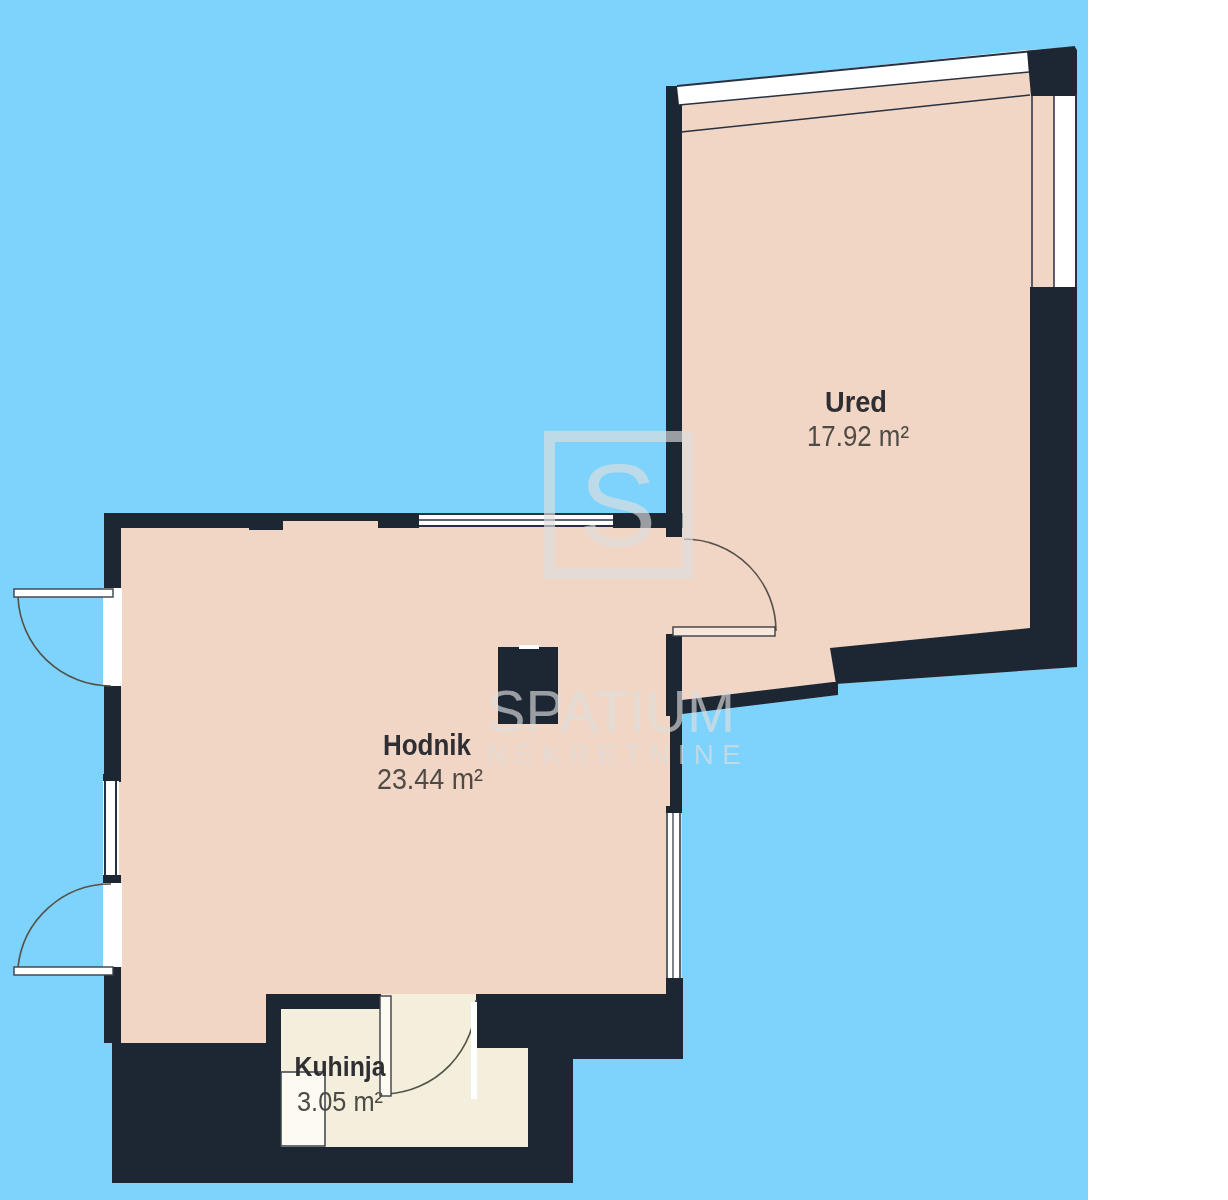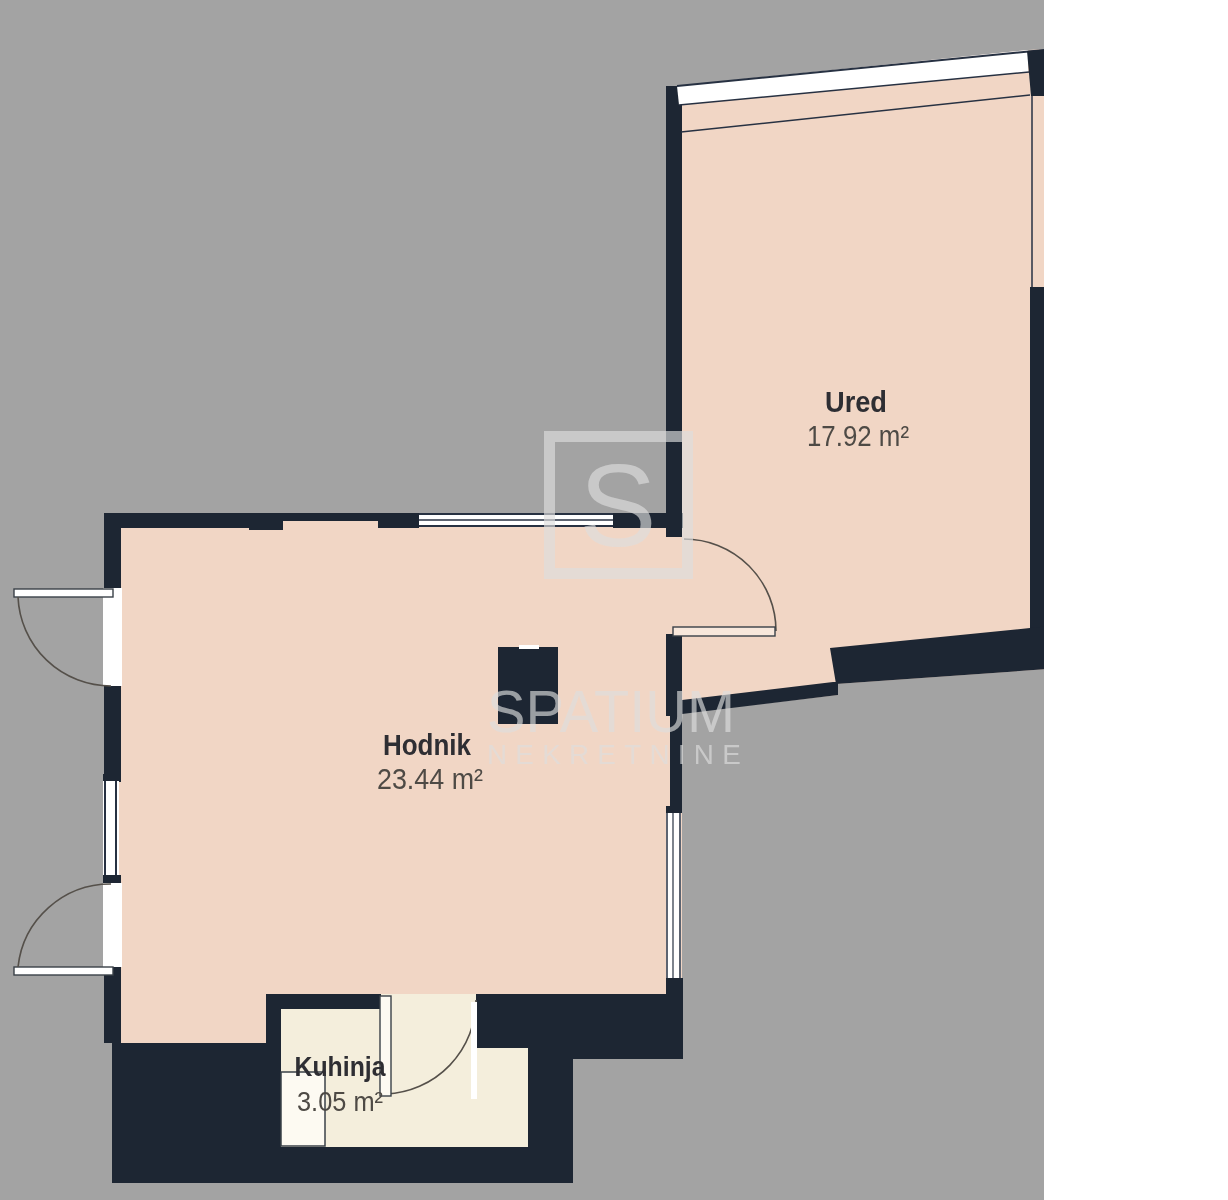--- a/index.html
+++ b/index.html
@@ -1,17 +1,17 @@
 <!DOCTYPE html>
 <html><head>
 <meta charset="utf-8">
 <style>
   html,body{margin:0;padding:0;background:#ffffff;}
-  #page{position:relative;width:1044px;height:1200px;background:#a3a3a3;overflow:hidden;
-        font-family:"Liberation Sans", sans-serif;}
+  #page{position:relative;width:1044px;height:1200px;background:#7dd3fc;overflow:hidden;
+        font-family:"Liberation Sans", sans-serif;padding-left:44px;}
   svg{position:absolute;left:0;top:0;}
 </style>
 </head>
 <body>
 <div id="page">
 <svg width="1228" height="1200" viewBox="0 0 1228 1200" style="font-family:'Liberation Sans',sans-serif">
 
   <polygon points="104,513 666,513 666,87 1028,50 1075,47 1077,50 1077,667 836,684 838,695 682,713 682,1059 573,1059 573,1183 112,1183 112,1043 104,1043" fill="#f1d6c5"></polygon>
 
   <polygon points="112,1043 266,1043 266,994 683,994 683,1059 573,1059 573,1183 112,1183" fill="#1d2633"></polygon>

